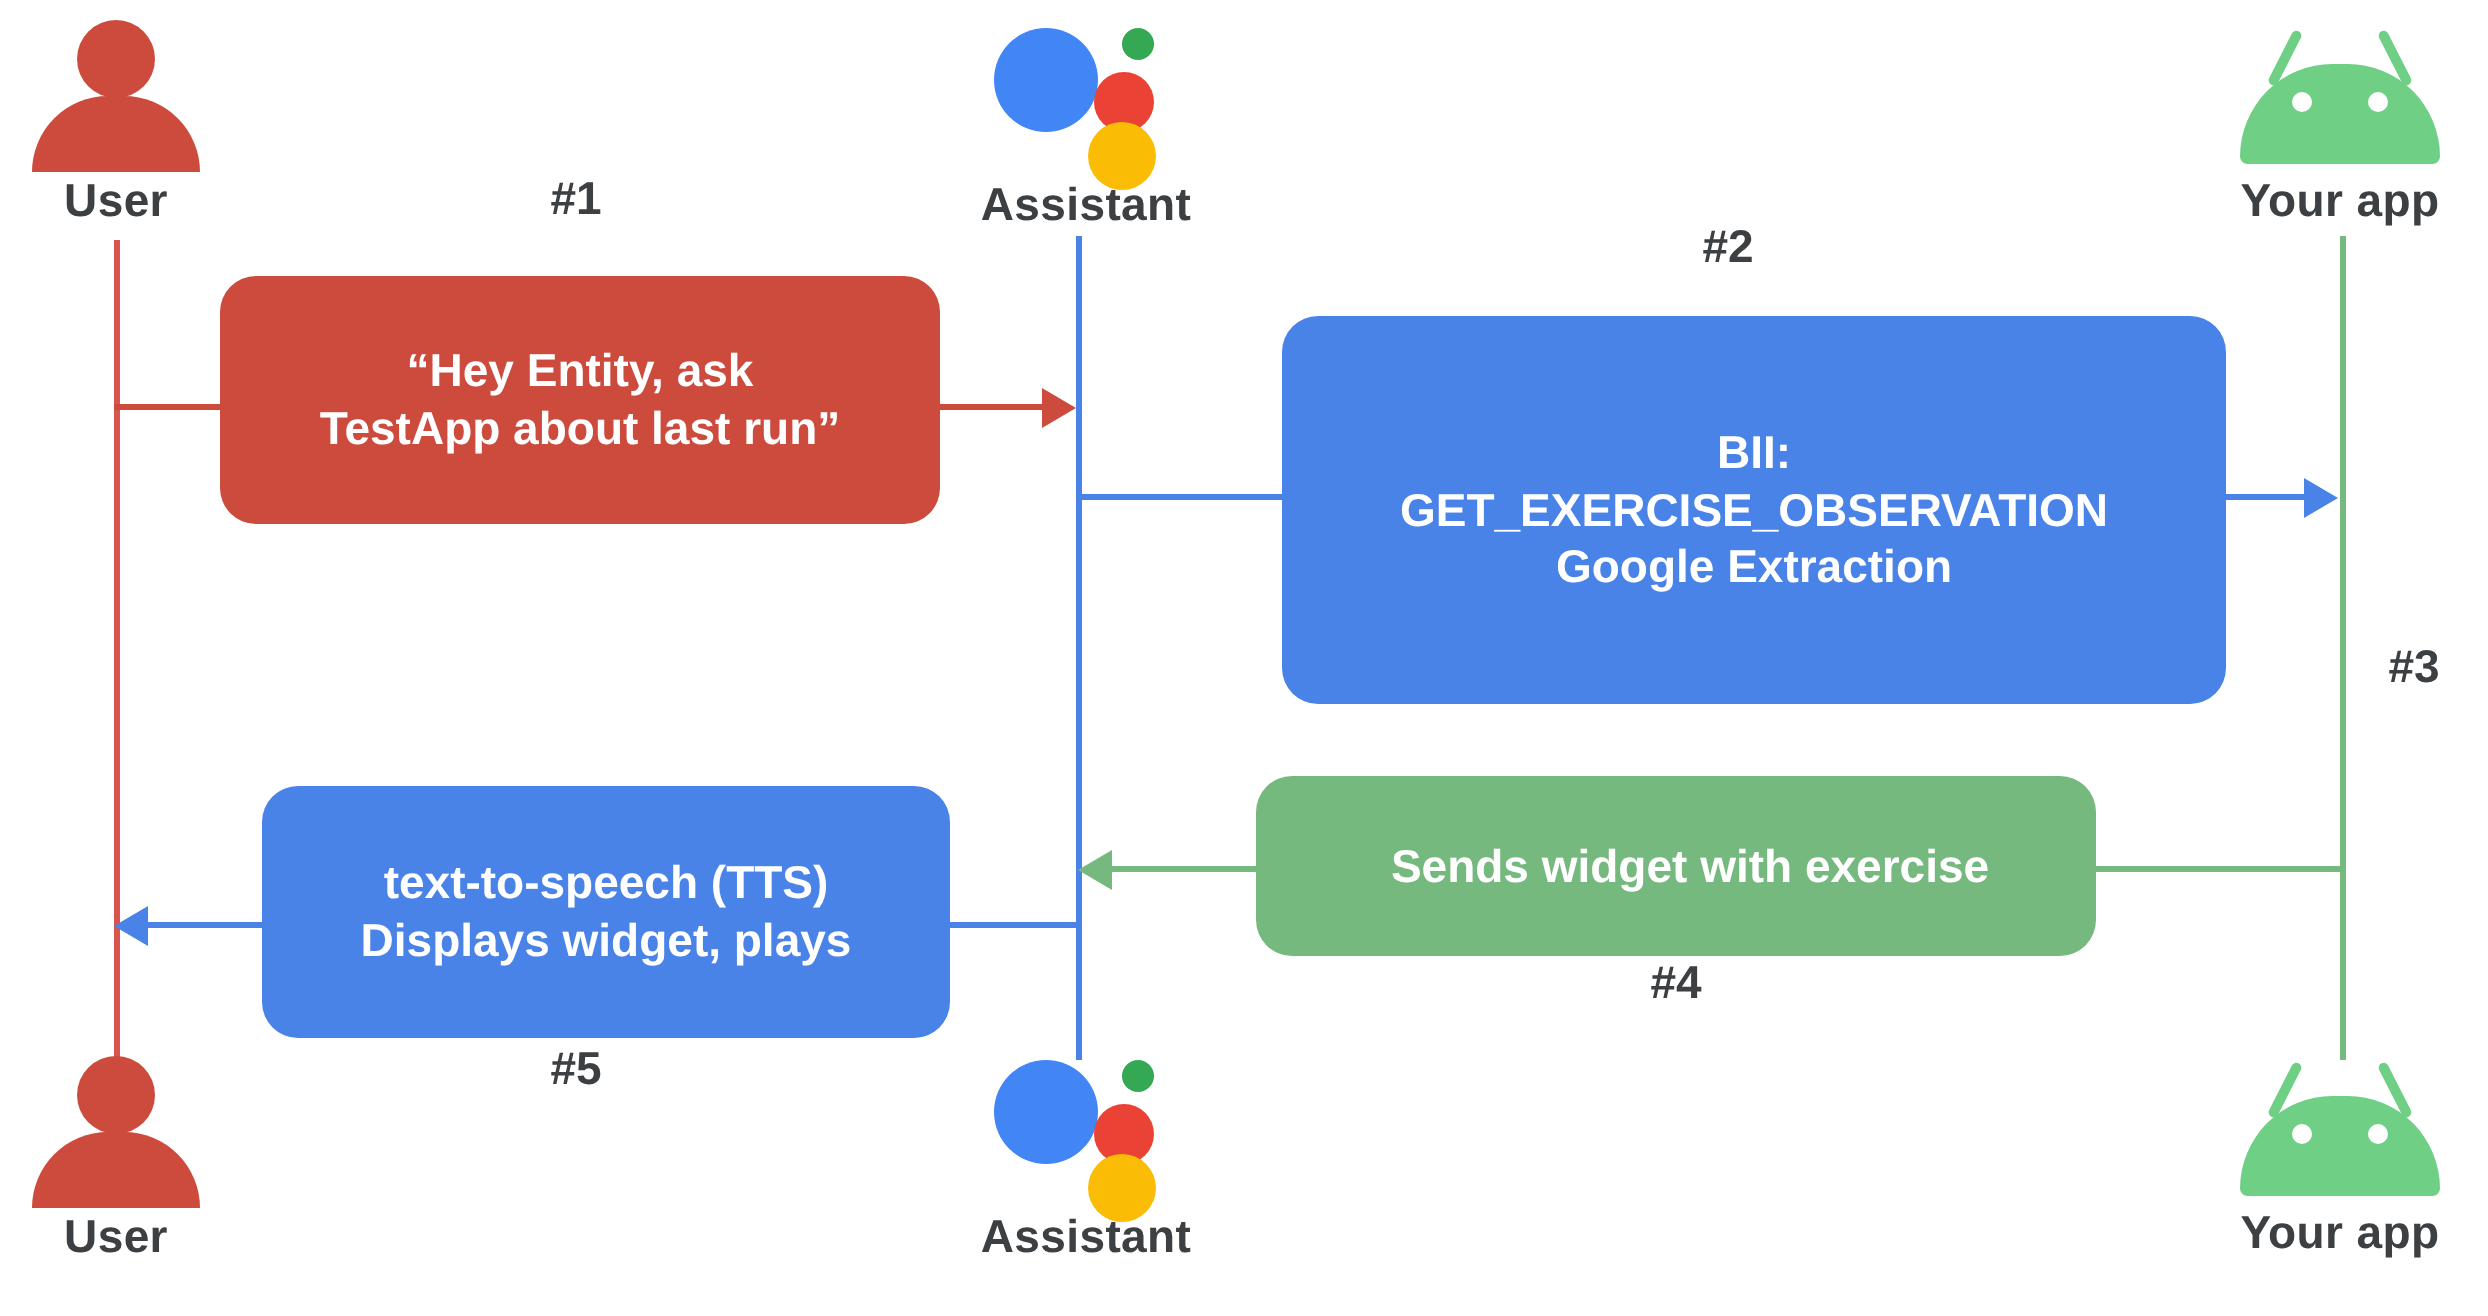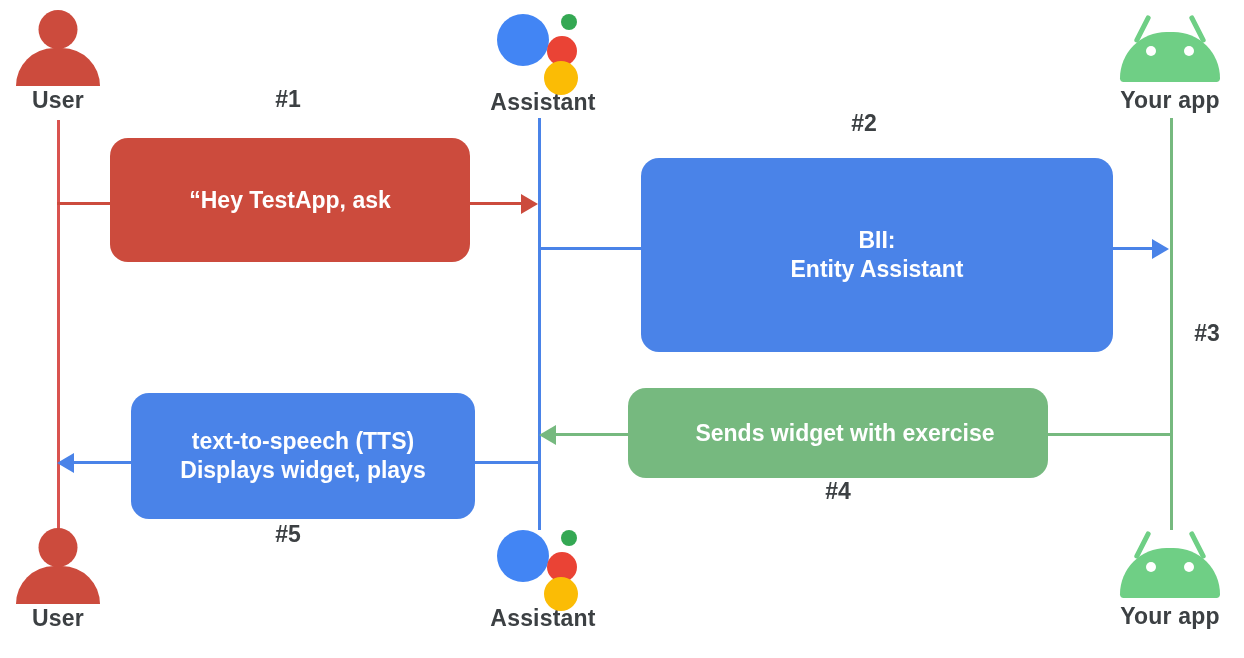--- a/index.html
+++ b/index.html
@@ -212,33 +212,35 @@
     <div class="actor-label">Your app</div>
   </div>
 
   <div class="step" style="left:253px; top:86px;">#1</div>
 
   <div class="conn red" style="left:57px; top:202px; width:465px;"></div>
   <div class="arrowhead right red" style="left:521px; top:194px;"></div>
 
   <div class="msgbox red" style="left:110px; top:138px; width:360px; height:124px; font-size:23px;">
     <div class="lines">
-      <div>“Hey TestApp, ask</div>
+      <div>“Hey Entity, ask</div>
+      <div>TestApp about last run”</div>
     </div>
   </div>
 
   <div class="step" style="left:829px; top:110px;">#2</div>
 
   <div class="conn blue" style="left:538px; top:247px; width:615px;"></div>
   <div class="arrowhead right blue" style="left:1152px; top:239px;"></div>
 
   <div class="msgbox blue" style="left:628px; top:158px; width:472px; height:194px; font-size:23px;">
     <div class="lines">
       <div>BII:</div>
-      <div>Entity Assistant</div>
+      <div>GET_EXERCISE_OBSERVATION</div>
+      <div>Google Extraction</div>
     </div>
   </div>
 
   <div class="step" style="left:1172px; top:320px;">#3</div>
 
   <div class="conn green" style="left:556px; top:433px; width:616px;"></div>
   <div class="arrowhead left green" style="left:539px; top:425px;"></div>
 
   <div class="msgbox green" style="left:628px; top:388px; width:420px; height:90px; font-size:23px;padding-left:28px;">
     <div class="lines">

